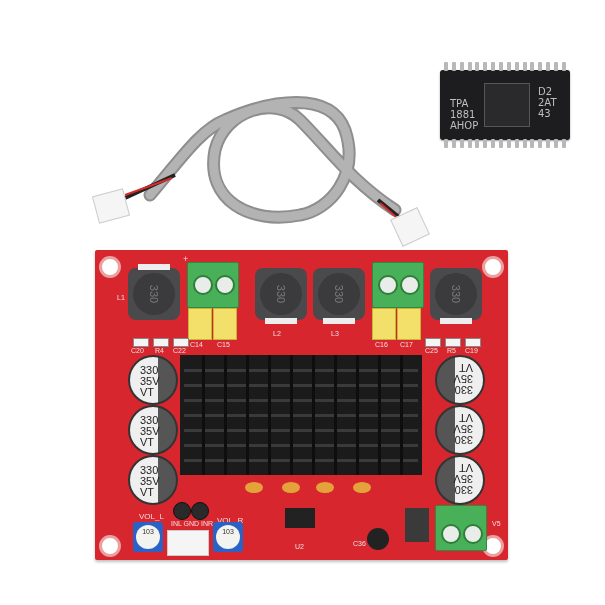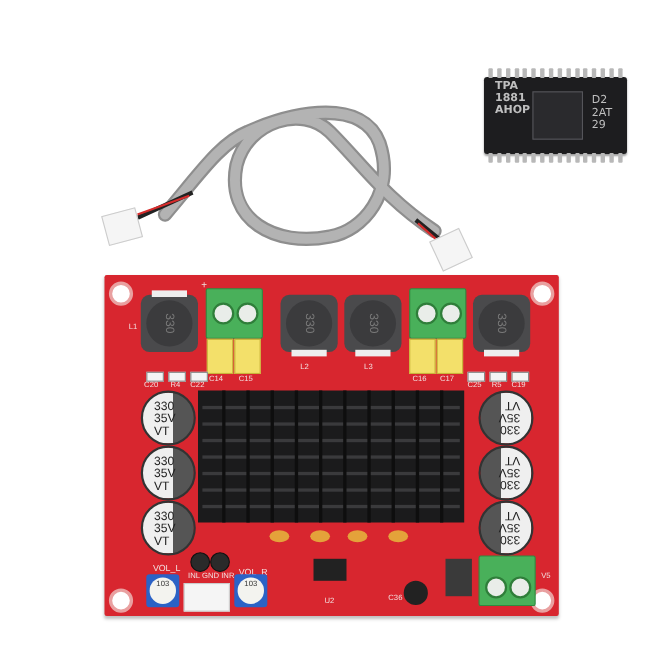--- a/index.html
+++ b/index.html
@@ -82,29 +82,29 @@
       <span></span>
       <span></span>
       <span></span>
       <span></span>
       <span></span>
       <span></span>
       <span></span>
       <span></span>
     </div>
   <div class="chip-pad"></div>
-  <div class="chip-txt" style="left:10px;top:3px;font-weight:bold;">
+  <div class="chip-txt" style="left:10px;top:28px;">
     <div>TPA</div>
     <div>1881</div>
     <div>AHOP</div>
   </div>
   <div class="chip-txt" style="left:98px;top:16px;">
     <div>D2</div>
     <div>2AT</div>
-    <div>29</div>
+    <div>43</div>
   </div>
 </div>
 
 <div class="abs board">
   <div class="hole" style="left:4px;top:6px;"></div>
   <div class="hole" style="left:387px;top:6px;"></div>
   <div class="hole" style="left:4px;top:285px;"></div>
   <div class="hole" style="left:387px;top:285px;"></div>
 
   <div class="inductor" style="left:33px;top:18px;">

